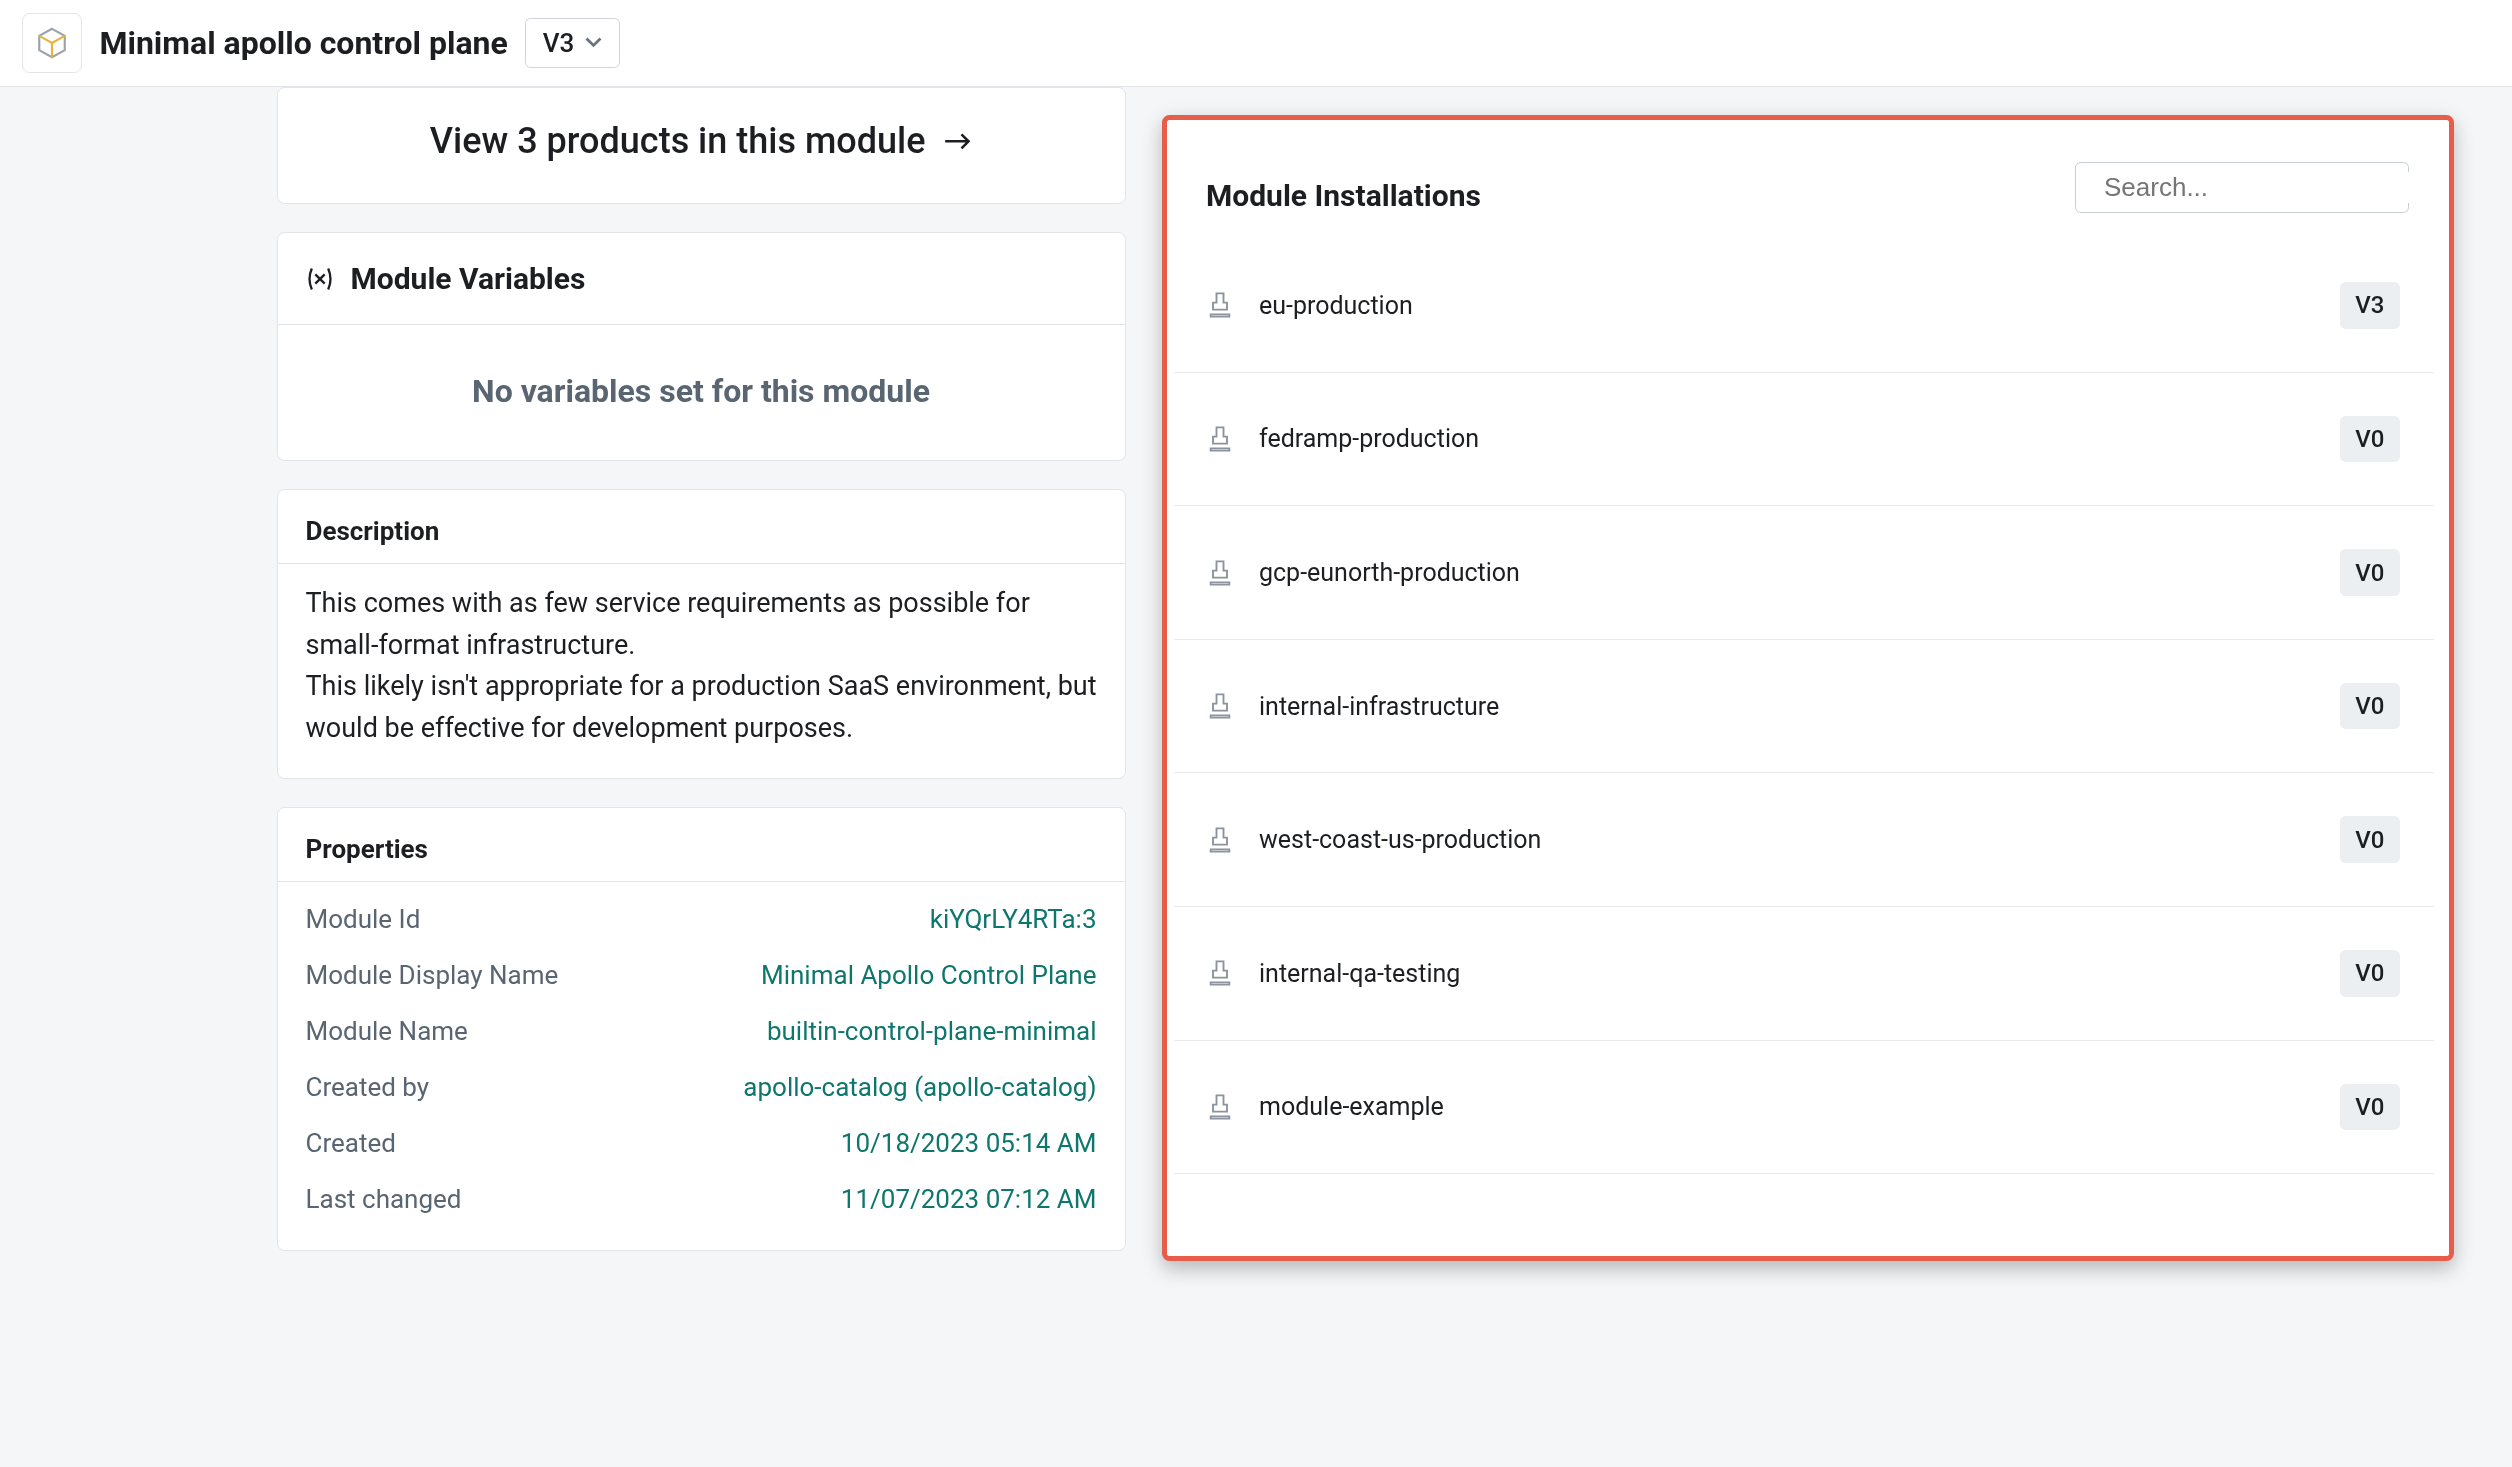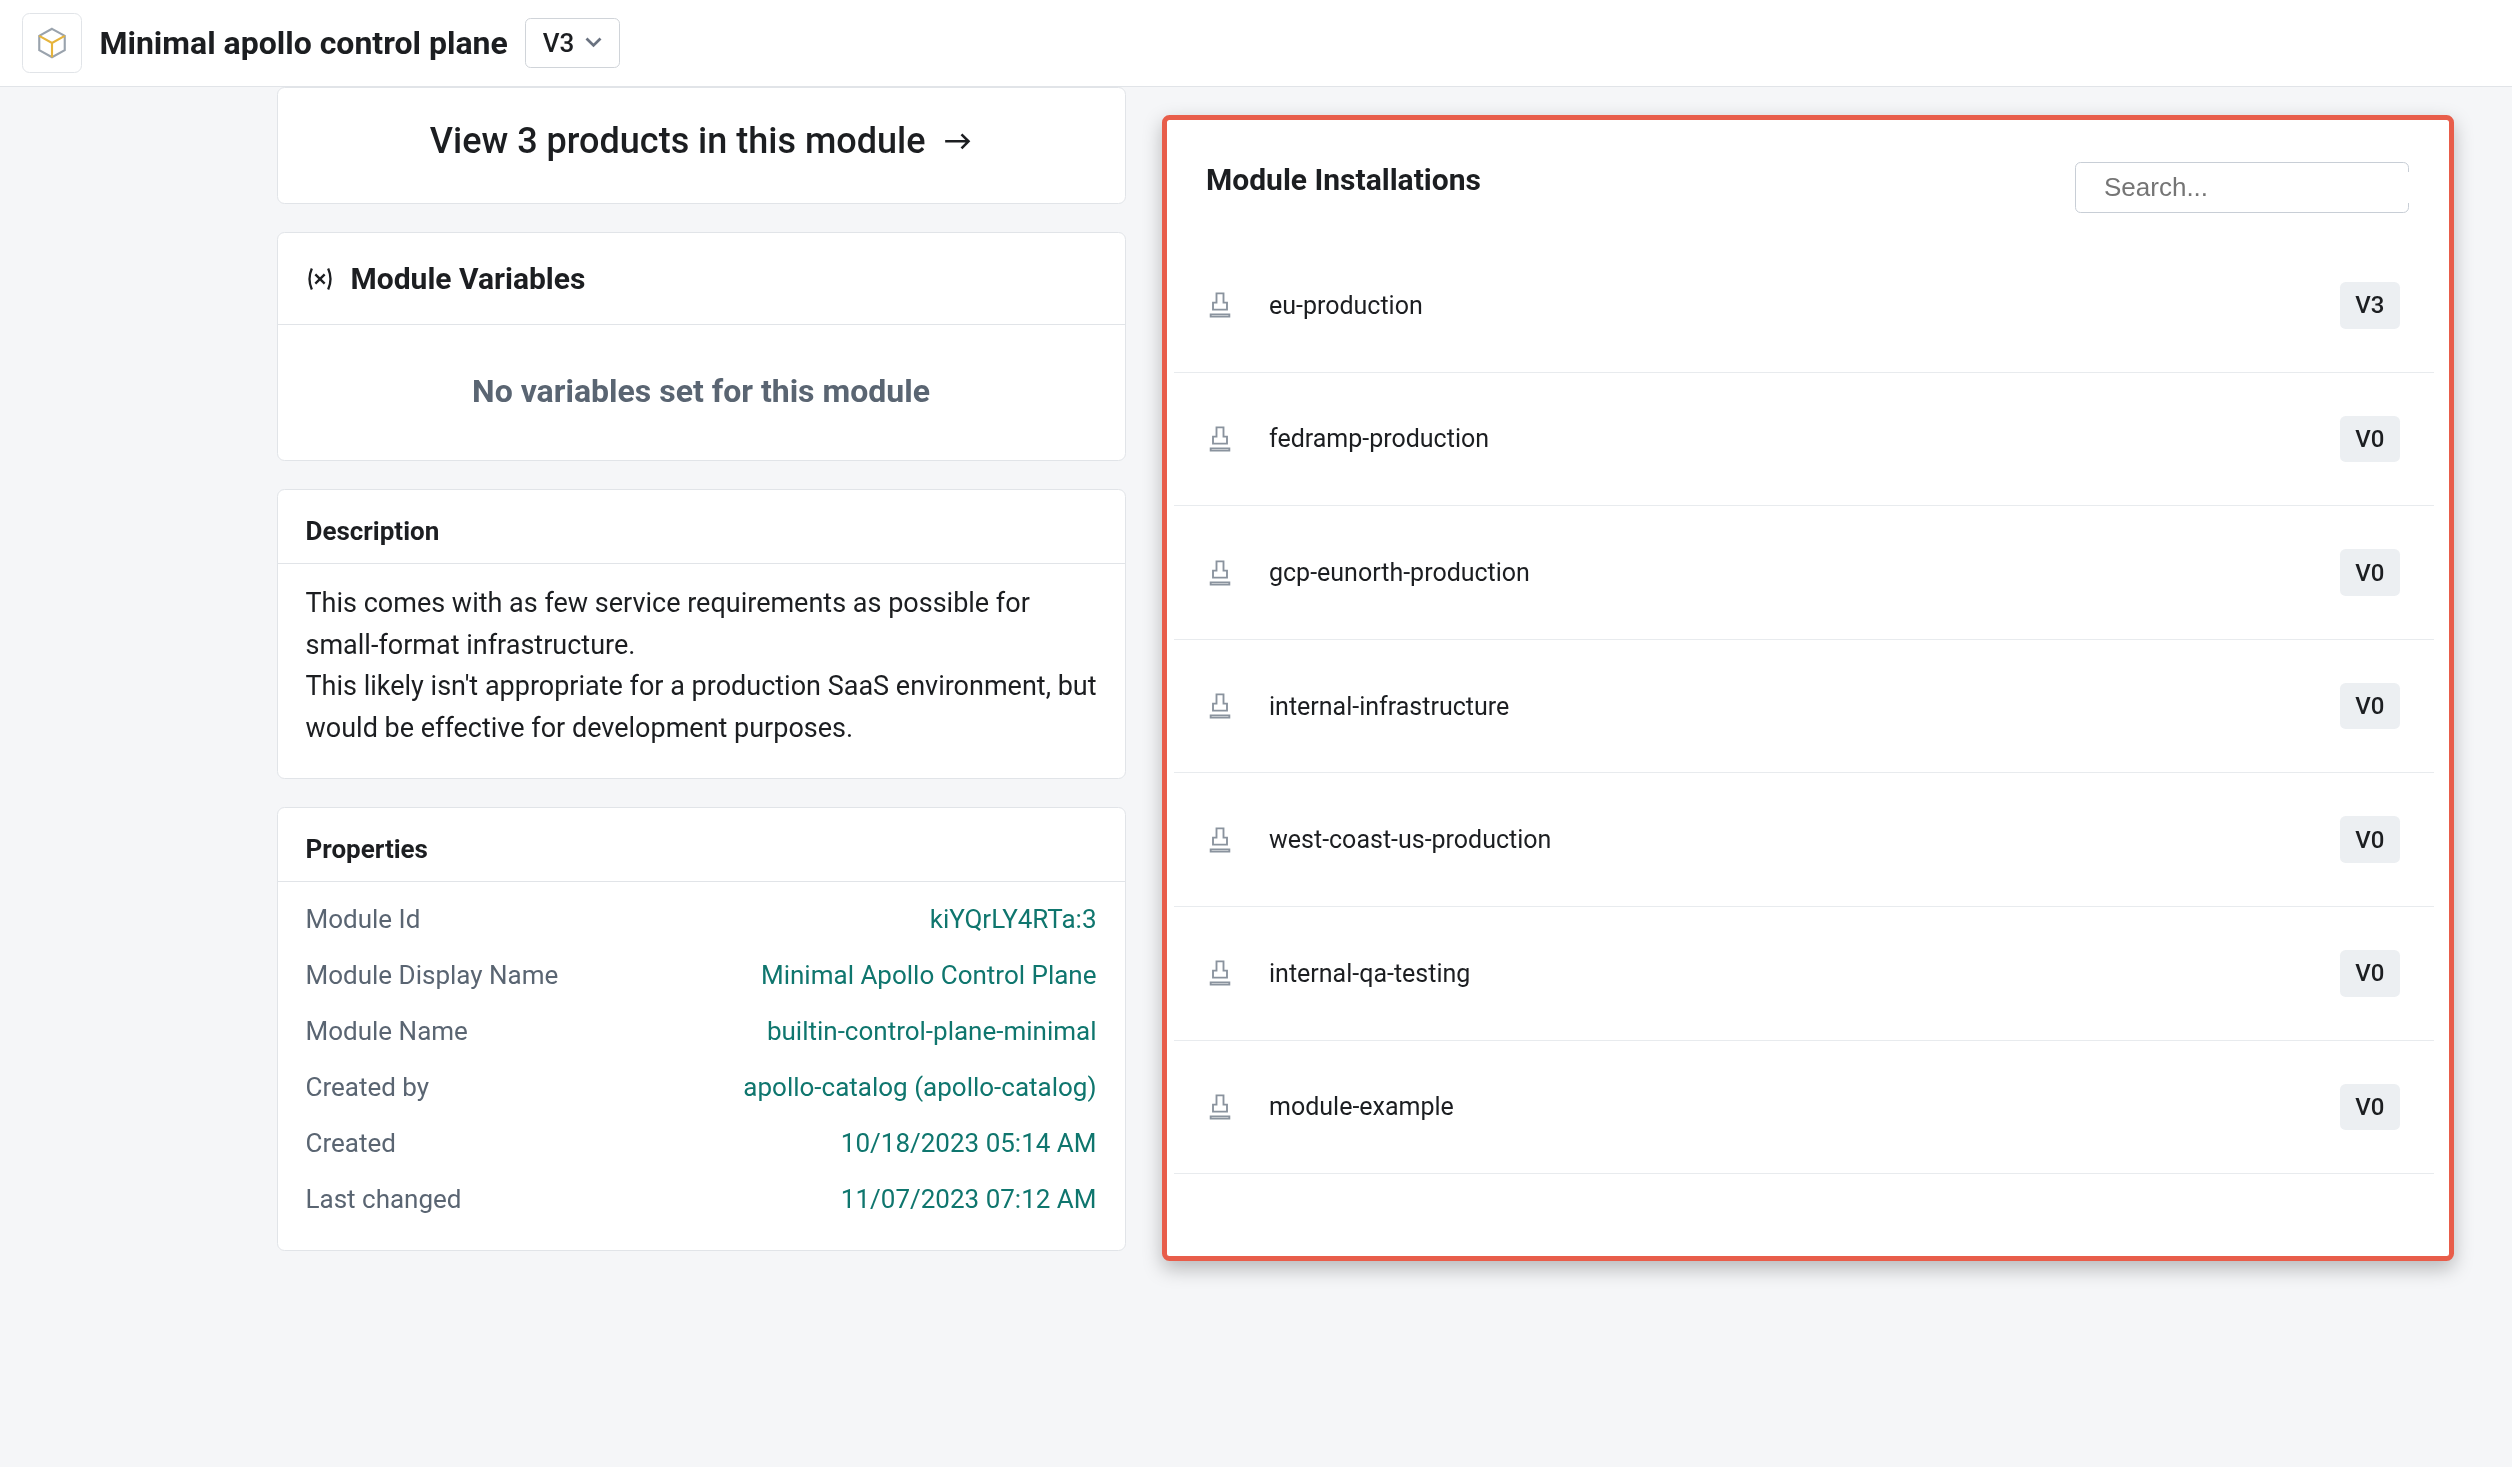--- a/index.html
+++ b/index.html
@@ -139,21 +139,21 @@
   border-radius: 7.5px;
   box-shadow: 0 7.5px 18.7px rgba(0,0,0,0.25);
   background: #fff;
   height: 1146px;
   display: flex;
   flex-direction: column;
   padding: 7.5px;
 }
 .install-header {
   display: flex;
-  align-items: flex-start;
+  align-items: flex-end;
   justify-content: space-between;
   padding: 34px 32px 26px;
 }
 .install-title {
   font-size: 30px;
   font-weight: 700;
 }
 .search-box {
   display: flex;
   align-items: center;
@@ -178,21 +178,21 @@
 .install-row {
   display: flex;
   align-items: center;
   justify-content: space-between;
   padding: 43px 34px;
   border-bottom: 1.9px solid #e8ebee;
 }
 .install-left {
   display: flex;
   align-items: center;
-  gap: 37px;
+  gap: 27px;
 }
 .install-name { font-size: 25px; }
 .ver-badge {
   background: #eceff2;
   border-radius: 5.6px;
   padding: 9.3px 15px;
   font-size: 24px;
   font-weight: 500;
 }
 .install-list::-webkit-scrollbar { width: 13px; }

